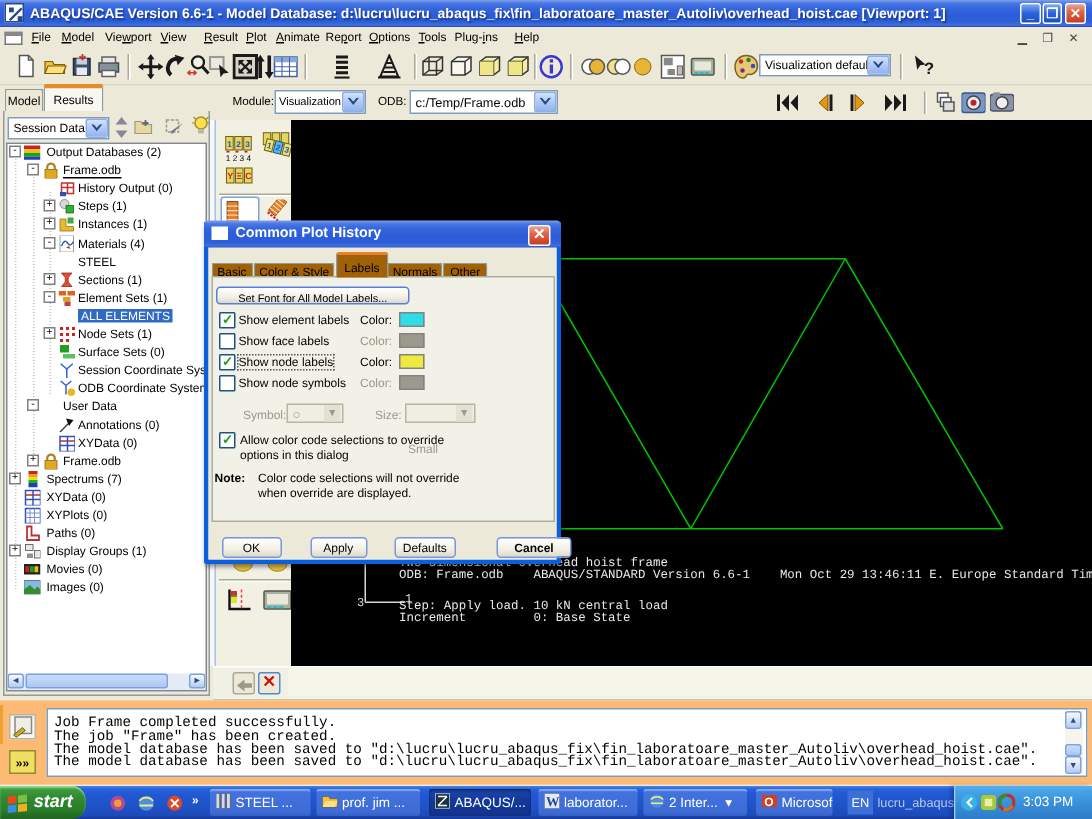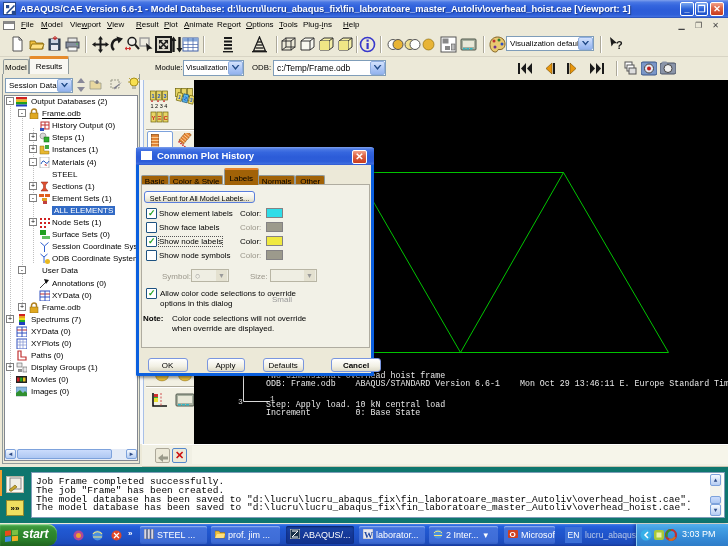--- a/index.html
+++ b/index.html
@@ -53,21 +53,21 @@
 
 #viewport { left:194px; top:80px; width:534px; height:364px; background:#000; }
 #vptext { position:absolute; left:72px; top:292px; color:#E8E8E8; font-family:"Liberation Mono", monospace; font-size:8.3px; line-height:8px; white-space:pre; }
 #vptext2 { position:absolute; left:72px; top:321px; color:#E8E8E8; font-family:"Liberation Mono", monospace; font-size:8.3px; line-height:8px; white-space:pre; }
 
 
 #promptrow { left:142px; top:444px; width:586px; height:23px; background:#F1F0E4; border-top:1px solid #FFFFFF; border-bottom:1px solid #C8C5B2; }
 .pbtn { position:absolute; top:3px; width:15px; height:15px; border:1px solid #ACA899; border-radius:2px; background:#ECE9D8; text-align:center; }
 
 
-#console { left:0; top:467px; width:728px; height:56px; background:#0f766e; }
+#console { left:0; top:467px; width:728px; height:56px; background:#fdba74; }
 #constext { position:absolute; left:31px; top:5px; width:694px; height:46px; background:#fff; border:1px solid #7F9DB9; font-family:"Liberation Mono", monospace; font-size:9.5px; line-height:8.8px; color:#000; white-space:pre; padding:5px 0 0 4px; }
 
 
 #taskbar { left:0; top:524px; width:728px; height:22px;
   background:linear-gradient(180deg,#4A86E8 0%,#2663DE 9%,#2159D2 25%,#1F52C8 60%,#1C4AB8 90%,#15389A 100%); }
 #startbtn { position:absolute; left:0; top:0; width:57px; height:22px; border-radius:0 9px 9px 0;
   background:linear-gradient(180deg,#6CBF6C 0%,#3E9A3E 12%,#2F8A2F 35%,#2A7F2A 70%,#1F641F 100%);
   color:#fff; font-style:italic; font-weight:bold; font-size:12px; line-height:21px; text-align:center;
   box-shadow:inset 0 1px 1px #9d9; }
 .taskbtn { position:absolute; top:2px; height:18px; border-radius:2px; font-size:9px; color:#fff; line-height:18px;
@@ -277,21 +277,21 @@
       <path d="M3 1 L10 7 L6.5 7.5 L4.5 10.5 Z" fill="#1a1a1a"></path>
       <text x="9" y="13" font-size="11" font-weight="bold" fill="#1a1a1a" font-family="Liberation Sans">?</text>
     </svg>
     <div class="combo" style="left:506px; top:3px; width:88px; font-size:8px;">Visualization defaults<div class="cbtn"></div></div>
   </div>
 
 <div class="abs" id="row2">
   <span class="lbl" style="left:155px; top:6px;">Module:</span>
   <div class="combo" style="left:183px; top:3px; width:61px; height:16px; line-height:14px; font-size:7.4px; padding-left:2px;">Visualization<div class="cbtn"></div></div>
   <span class="lbl" style="left:252px; top:6px;">ODB:</span>
-  <div class="combo" style="left:273px; top:3px; width:113px; height:16px; line-height:14px; overflow:hidden; padding-left:3px;">c:/Temp/Frame.odb<div class="cbtn"></div></div>
+  <div class="combo" style="left:273px; top:3px; width:99px; height:16px; line-height:14px; overflow:hidden; padding-left:3px;">c:/Temp/Frame.odb<div class="cbtn"></div></div>
     <svg style="position:absolute;left:517px;top:4px;" width="16" height="15" viewBox="0 0 16 15">
       <rect x="1" y="2" width="2" height="11" fill="#1a1a1a"></rect>
       <path d="M9 2 L4 7.5 L9 13 Z" fill="#1a1a1a"></path>
       <path d="M15 2 L10 7.5 L15 13 Z" fill="#1a1a1a"></path>
     </svg>
     <svg style="position:absolute;left:543px;top:4px;" width="13" height="15" viewBox="0 0 13 15">
       <path d="M9 2 L3 7.5 L9 13 Z" fill="#E8960C" stroke="#704800" stroke-width="0.6"></path>
       <rect x="10" y="2" width="2" height="11" fill="#1a1a1a"></rect>
     </svg>
     <svg style="position:absolute;left:566px;top:4px;" width="13" height="15" viewBox="0 0 13 15">
@@ -749,21 +749,21 @@
     <div class="dticon"></div>
     <div class="dtext">Common Plot History</div>
   </div>
   <div class="dclose">✕</div>
   <div class="dtab" style="left:1.6px; width:28px;">Basic</div>
   <div class="dtab" style="left:30.2px; width:54px;">Color &amp; Style</div>
   <div class="dtab" style="left:84.8px; top:20px; width:35px; height:17px; padding-top:4px; border-top:2px solid #E5832C; z-index:2;">Labels</div>
   <div class="dtab" style="left:119.2px; width:37px;">Normals</div>
   <div class="dtab" style="left:156.2px; width:30px;">Other</div>
   <div id="dlgbody"></div>
-  <div class="dbtn" style="left:5px; top:43px; width:111px; height:12px; padding-top:2px; border-color:#5A7EDC; font-size:7.3px;">Set Font for All Model Labels...</div>
+  <div class="dbtn" style="left:5px; top:43px; width:129px; height:12px; padding-top:2px; border-color:#5A7EDC; font-size:7.3px;">Set Font for All Model Labels...</div>
 
   <div class="cb checked" style="left:7px; top:60px;"></div>
   <div class="dlg-text" style="left:20px; top:61px;">Show element labels</div>
   <div class="dlg-text" style="left:101px; top:61px;">Color:</div>
   <div class="swatch" style="left:127px; top:60px; background:#2FDDE8;"></div>
 
   <div class="cb" style="left:7px; top:74px;"></div>
   <div class="dlg-text" style="left:20px; top:75px;">Show face labels</div>
   <div class="dlg-text dlg-grey" style="left:101px; top:75px;">Color:</div>
   <div class="swatch" style="left:127px; top:74px; background:#9C9A8C;"></div>

